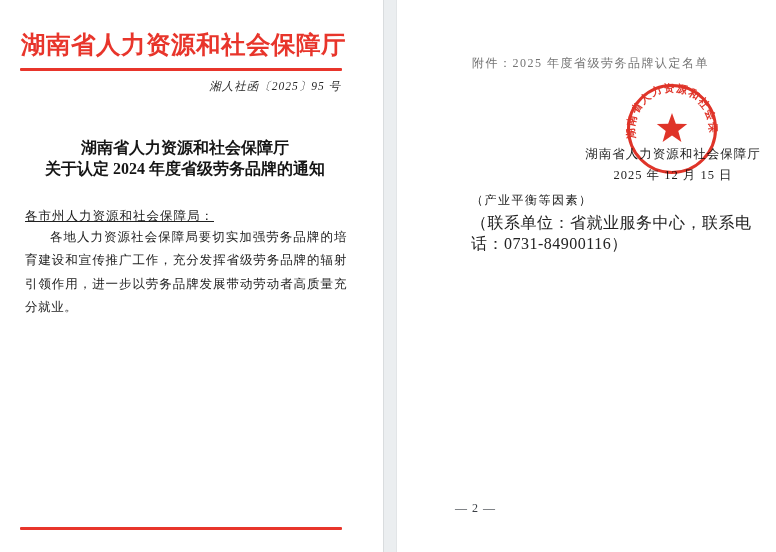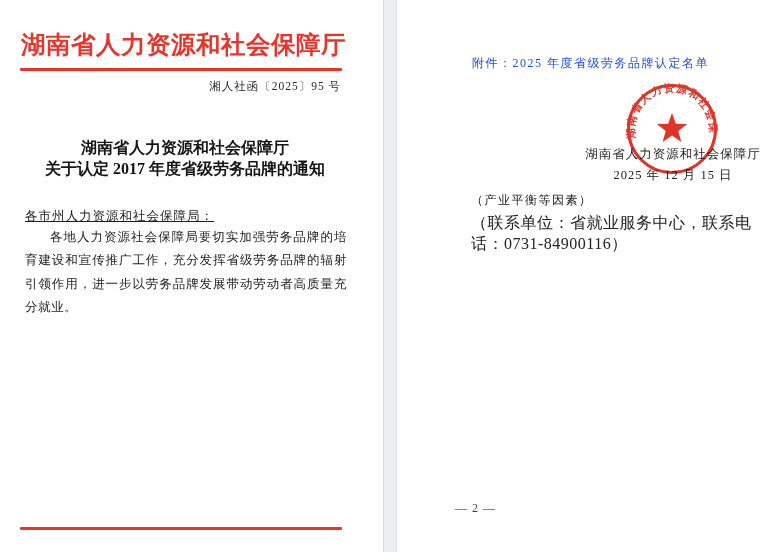--- a/index.html
+++ b/index.html
@@ -25,21 +25,21 @@
     font-size:24.5px; font-weight:900; text-align:center;
     color:#e8352b; line-height:36px; white-space:nowrap;
     letter-spacing:0.5px;
   }
   .letterhead-rule {
     position:absolute; left:20px; top:68px; width:322px; height:3px;
     background:#e8352b; border-radius:1px;
   }
   .doc-number {
     position:absolute; right:42px; top:79px;
-    font-size:11.5px; letter-spacing:1px; color:#2a2a2a;
+    font-size:11.5px; letter-spacing:1px; color:#2a2a2a;font-style:italic;
   }
   .doc-title {
     position:absolute; left:25px; top:137px; width:320px;
     text-align:center; font-weight:bold; font-size:16px;
     line-height:21px; color:#151515;
   }
   .salutation {
     position:absolute; left:25px; top:208px;
     font-size:12.5px; letter-spacing:1px; color:#222;text-decoration:underline;
   }
@@ -50,21 +50,21 @@
   }
   .body-text p { text-indent:2em; margin:0; }
   .footer-rule {
     position:absolute; left:20px; top:527px; width:322px; height:3px;
     background:#e8352b; border-radius:1px;
   }
 
   
   .attachment-line {
     position:absolute; left:75px; top:55px;
-    font-size:12px; letter-spacing:1.5px; color:#1d4ed8;
+    font-size:12px; letter-spacing:1.5px; color:#737373;
   }
   .issuer-block {
     position:absolute; left:170px; top:146px; width:212px;
     text-align:center; font-size:12.5px; letter-spacing:1px; color:#222;
   }
   .issue-date {
     position:absolute; left:170px; top:167px; width:212px;
     text-align:center; font-size:12.5px; letter-spacing:1px; color:#222;
   }
   .disclosure-note {
@@ -92,21 +92,21 @@
   <div id="page-left" class="page">
 
     <div class="letterhead">湖南省人力资源和社会保障厅</div>
 
     <div class="letterhead-rule"></div>
 
     <div class="doc-number">湘人社函〔2025〕95 号</div>
 
     <div class="doc-title">
       <div>湖南省人力资源和社会保障厅</div>
-      <div>关于认定 2017 年度省级劳务品牌的通知</div>
+      <div>关于认定 2024 年度省级劳务品牌的通知</div>
     </div>
 
     <div class="salutation">各市州人力资源和社会保障局：</div>
 
     <div class="body-text">
       <p>各地人力资源社会保障局要切实加强劳务品牌的培育建设和宣传推广工作，充分发挥省级劳务品牌的辐射引领作用，进一步以劳务品牌发展带动劳动者高质量充分就业。</p>
     </div>
 
     <div class="footer-rule"></div>
   </div>

